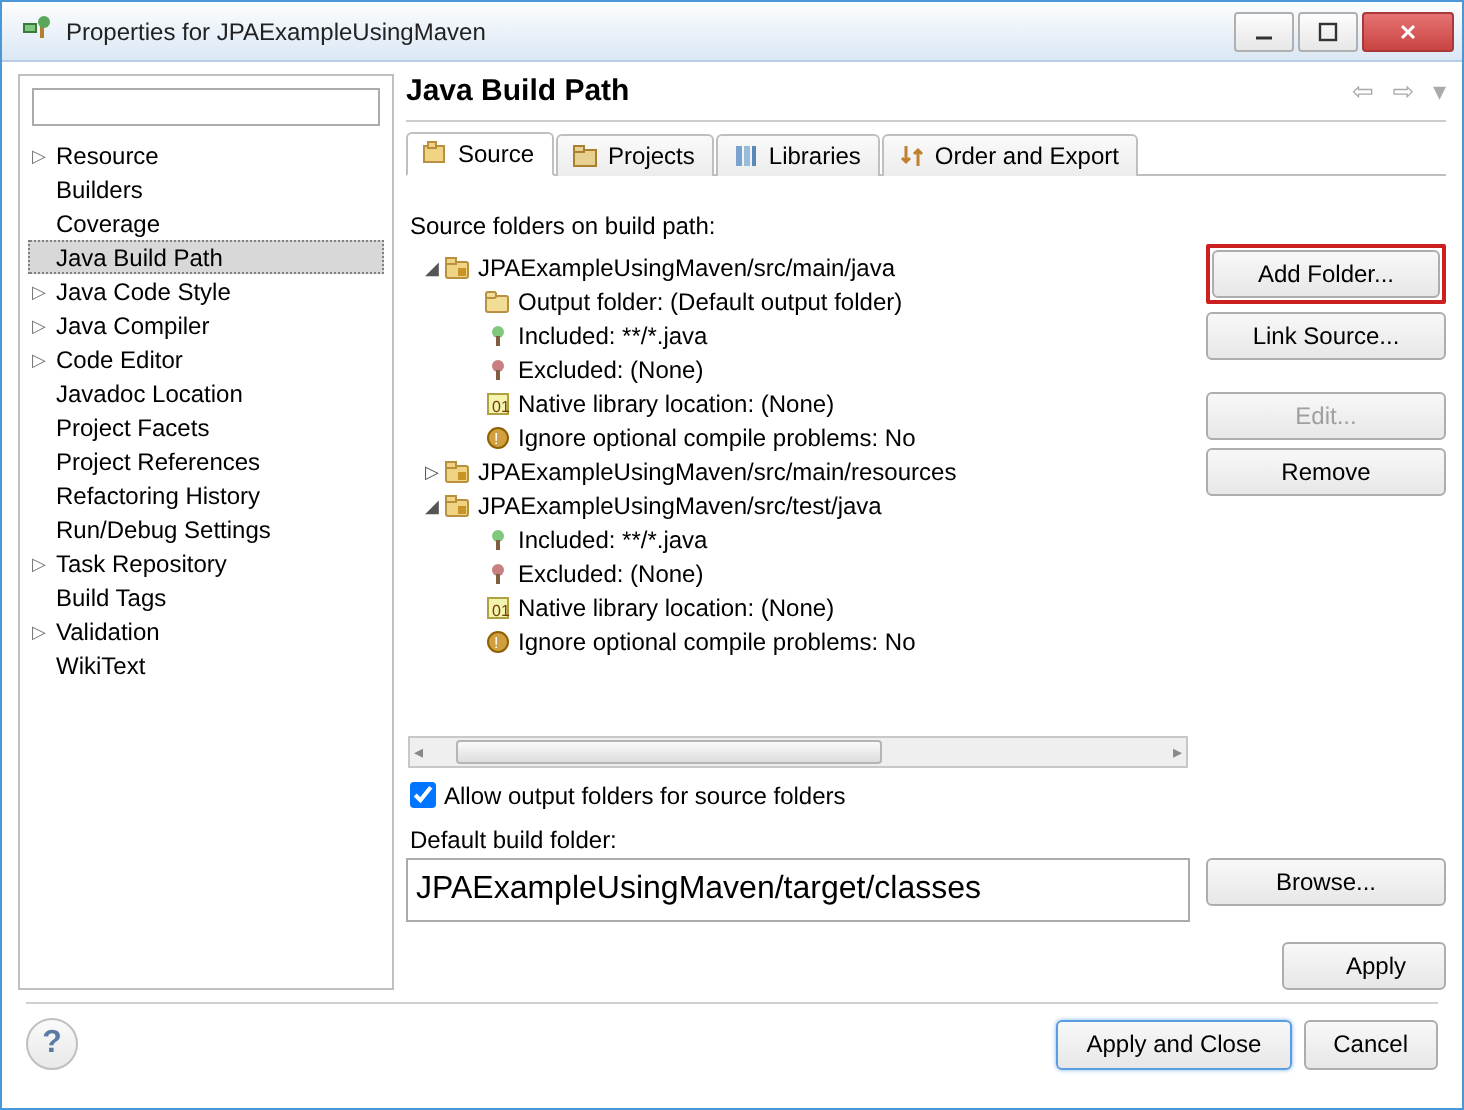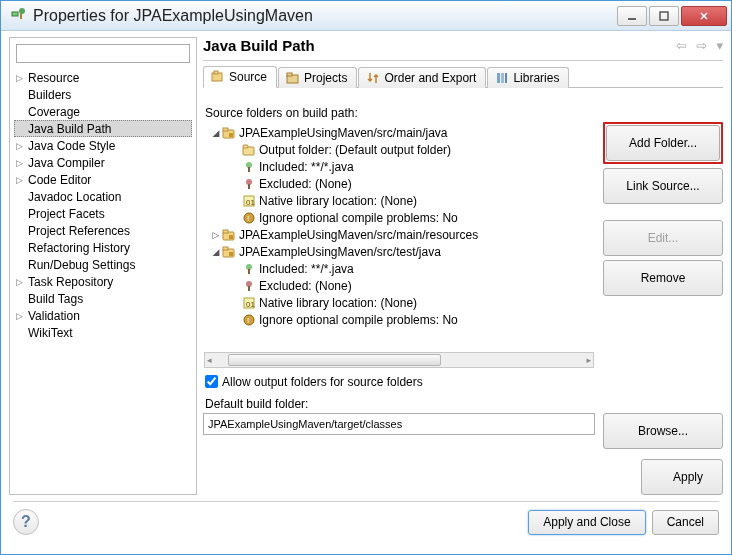--- a/index.html
+++ b/index.html
@@ -1,19 +1,19 @@
 <!DOCTYPE html>
 <html><head>
 <meta charset="utf-8">
 <style>
 * { box-sizing: border-box; margin: 0; padding: 0; }
 body { font-family: "Segoe UI", Tahoma, sans-serif; font-size: 12px; background: #fff; width: 732px; height: 555px; border: 1px solid #4a98d8; position: relative; }
 .titlebar { height: 30px; background: linear-gradient(to bottom, #fdfefe 0%, #ebf2f9 50%, #dae8f5 100%); border-bottom: 1px solid #b8cde2; display: flex; align-items: center; padding: 0 4px; }
 .titlebar-icon { width: 16px; height: 16px; margin: 0 6px; display: inline-block; }
-.titlebar-text { flex: 1; color: #222; font-size: 16px; }
+.titlebar-text { flex: 1; color: #222; font-size: 12px; }
 .win-btn { width: 30px; height: 20px; border: 1px solid #b0b0b0; background: linear-gradient(to bottom,#fdfdfd,#e7e7e7); margin-left: 2px; display: flex; align-items: center; justify-content: center; cursor: default; border-radius: 2px; }
 .win-btn.close { width: 46px; background: linear-gradient(to bottom,#e57373,#c94442); border-color: #a73a38; color: #fff; }
 .win-btn svg { width: 10px; height: 10px; }
 .content { display: flex; height: 470px; }
 .sidebar { width: 188px; border: 1px solid #c0c0c0; margin: 6px 0 6px 8px; background: #fff; display: flex; flex-direction: column; }
 .filter-box { margin: 6px 6px 4px 6px; border: 1px solid #ababab; height: 19px; padding: 1px 3px; font-size: 12px; }
 .tree-list { flex: 1; padding: 2px 4px; overflow: auto; }
 .tree-item { display: flex; align-items: center; height: 17px; padding-left: 14px; cursor: default; }
 .tree-item.has-arrow { padding-left: 2px; }
 .tree-item.selected { background: #d8d8d8; border: 1px dotted #808080; padding-left: 13px; }
@@ -30,28 +30,28 @@
 .section-label { margin: 14px 0 2px 2px; }
 .src-area { display: flex; gap: 8px; height: 270px; }
 .src-tree-wrap { flex: 1; border: 1px solid #fff; display: flex; flex-direction: column; }
 .src-tree { flex: 1; overflow: hidden; padding: 2px; }
 .src-tree .row { display: flex; align-items: center; height: 17px; white-space: nowrap; }
 .indent-0 { padding-left: 4px; }
 .indent-1 { padding-left: 36px; }
 .scroll-area { height: 16px; border: 1px solid #c8c8c8; background: #efefef; display: flex; align-items: center; }
 .scroll-thumb { height: 12px; width: 55%; background: linear-gradient(to bottom,#fafafa,#ddd); border: 1px solid #b5b5b5; margin-left: 14px; border-radius: 2px; }
 .button-col { width: 120px; display: flex; flex-direction: column; gap: 4px; }
-.btn { height: 36px; border: 1px solid #adadad; background: linear-gradient(to bottom,#f8f8f8,#e7e7e7); border-radius: 3px; font-size: 12px; cursor: default; display: flex; align-items: center; justify-content: center; }
+.btn { height: 24px; border: 1px solid #adadad; background: linear-gradient(to bottom,#f8f8f8,#e7e7e7); border-radius: 3px; font-size: 12px; cursor: default; display: flex; align-items: center; justify-content: center; }
 .btn.disabled { color: #a0a0a0; }
 .highlight-box { border: 2px solid #cc2020; padding: 1px; border-radius: 1px; }
 .checkbox-row { display: flex; margin: 6px 0 4px 2px; gap: 4px; }
 .checkbox-row input { width: 13px; height: 13px; }
 .output-label { margin: 4px 0 2px 2px; }
 .output-row { display: flex; gap: 8px; }
-.output-field { flex: 1; height: 22px; border: 1px solid #ababab; padding: 2px 4px; font-size: 11px; }
+.output-field { flex: 1; height: 32px; border: 1px solid #ababab; padding: 2px 4px; font-size: 16px; }
 .output-row .btn { width: 120px; text-align: center; }
 .apply-row { display: flex; justify-content: flex-end; margin-top: 10px; }
 .apply-row .btn { width: 82px; padding-left: 12px; }
 .main-divider { height: 1px; background: #d0d0d0; margin: 6px 0; }
 .bottom-bar { display: flex; align-items: center; height: 40px; padding: 0 12px; }
 .help-btn { width: 26px; height: 26px; border: 1px solid #c0c0c0; border-radius: 13px; background: linear-gradient(to bottom,#fafafa,#e8e8e8); display: flex; align-items: center; justify-content: center; color: #5a7aa5; font-size: 16px; font-weight: bold; }
 .bottom-bar .spacer { flex: 1; }
 .bottom-bar .btn { height: 25px; padding: 0 14px; margin-left: 6px; }
 .expand-arrow { color: #555; font-size: 9px; width: 12px; display: inline-block; text-align: center; }
 .mini-icon { width: 14px; height: 14px; display: inline-block; margin-right: 3px; }
@@ -168,32 +168,32 @@
         </div>
         <div class="tab">
           <span class="tab-icon"><svg viewBox="0 0 14 14">
               <rect x="1" y="4" width="11" height="8" fill="#e8d090" stroke="#a88030"></rect>
               <rect x="1" y="2" width="5" height="3" fill="#e8d090" stroke="#a88030"></rect>
             </svg></span>
           <span>Projects</span>
         </div>
         <div class="tab">
           <span class="tab-icon"><svg viewBox="0 0 14 14">
-              <path d="M4 2 L4 10 M2 8 L4 10 L6 8" stroke="#c08030" fill="none" stroke-width="1.5"></path>
-              <path d="M10 12 L10 4 M8 6 L10 4 L12 6" stroke="#c08030" fill="none" stroke-width="1.5"></path>
-            </svg></span>
-          <span>Order and Export</span>
-        </div>
-        <div class="tab">
-          <span class="tab-icon"><svg viewBox="0 0 14 14">
               <rect x="2" y="2" width="3" height="10" fill="#7aa3d0"></rect>
               <rect x="6" y="2" width="3" height="10" fill="#9abbda"></rect>
               <rect x="10" y="2" width="2" height="10" fill="#5a88b8"></rect>
             </svg></span>
           <span>Libraries</span>
+        </div>
+        <div class="tab">
+          <span class="tab-icon"><svg viewBox="0 0 14 14">
+              <path d="M4 2 L4 10 M2 8 L4 10 L6 8" stroke="#c08030" fill="none" stroke-width="1.5"></path>
+              <path d="M10 12 L10 4 M8 6 L10 4 L12 6" stroke="#c08030" fill="none" stroke-width="1.5"></path>
+            </svg></span>
+          <span>Order and Export</span>
         </div>
       </div>
 
     <div class="section-label">Source folders on build path:</div>
 
     <div class="src-area">
       <div class="src-tree-wrap">
         <div class="src-tree" id="src-tree">
             <div class="row indent-0">
               <span class="expand-arrow">◢</span>

